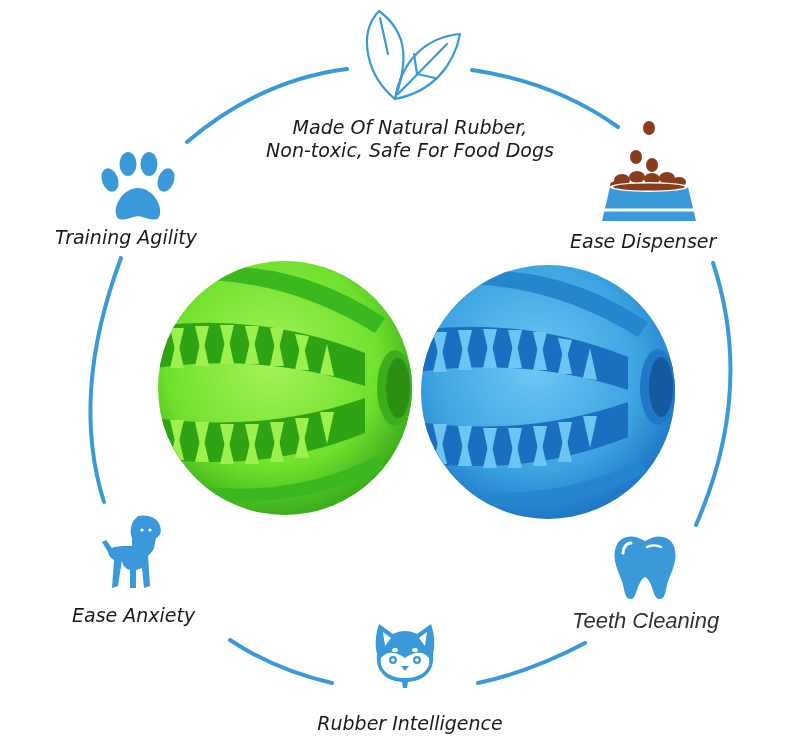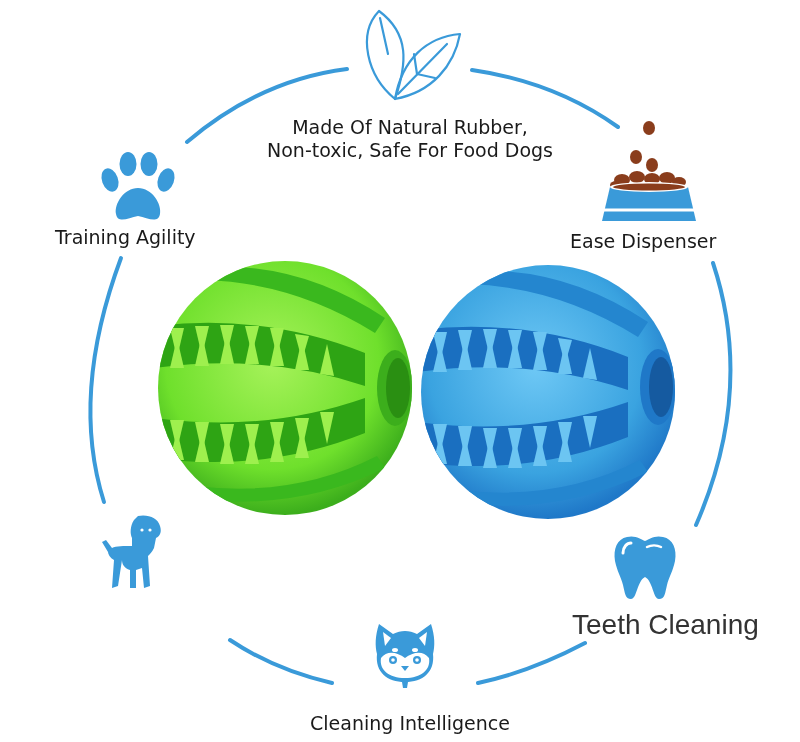--- a/index.html
+++ b/index.html
@@ -1,17 +1,17 @@
 <!DOCTYPE html>
 <html><head>
   <meta charset="utf-8">
   <style>
     html, body { margin: 0; padding: 0; background: #ffffff; }
     body { width: 800px; height: 742px; position: relative; overflow: hidden; font-family: "DejaVu Sans", sans-serif; }
-    .canvas { position: absolute; left: 0; top: 0; width: 800px; height: 742px; }
+    .canvas { position: absolute; left: 0; top: 0; width: 800px; height: 742px; font-style: italic; }
     .label { position: absolute; color: #1a1a1a; font-size: 19px; white-space: nowrap; line-height: 1.2; }
     .label.center { text-align: center; }
     svg { position: absolute; overflow: visible; }
   </style>
 </head>
 <body>
 
 <div class="canvas">
 
   <svg width="800" height="742" style="left:0;top:0;">
@@ -171,37 +171,38 @@
     </g>
   </svg>
 
   <svg width="70" height="80" viewBox="0 0 70 80" style="left:100px;top:512px;">
     <g fill="#3a9ad9">
       <path d="M38,4 C48,2 58,6 60,14 C62,20 60,24 56,26 L54,36 C52,40 50,42 48,44 L50,74 L44,76 L42,56 L36,58 L36,76 L30,76 L30,58 C24,56 22,52 22,48 L18,74 L12,76 L14,48 C10,46 8,42 8,40 L2,30 L6,28 L12,36 C16,34 24,34 32,34 L32,26 C30,22 30,14 34,8 Z"></path>
     </g>
     <circle cx="42" cy="18" r="1.6" fill="#ffffff"></circle>
     <circle cx="50" cy="18" r="1.6" fill="#ffffff"></circle>
   </svg>
+  <div class="label" style="left:72px;top:604px;">Ease Anxiety</div>
 
   <svg width="64" height="66" viewBox="0 0 64 66" style="left:613px;top:535px;">
     <path d="M14,2 C22,0 28,4 32,6 C36,4 42,0 50,2 C60,4 64,14 62,26 C60,36 56,42 54,50 C52,58 52,64 46,64 C40,64 40,46 32,42 C24,46 24,64 18,64 C12,64 12,58 10,50 C8,42 4,36 2,26 C0,14 4,4 14,2 Z" fill="#3a9ad9"></path>
     <path d="M10,18 C10,12 14,8 18,8" fill="none" stroke="#ffffff" stroke-width="3" stroke-linecap="round"></path>
     <path d="M34,12 C38,10 44,10 48,12" fill="none" stroke="#ffffff" stroke-width="2.5" stroke-linecap="round"></path>
   </svg>
-  <div class="label" style="left:572px;top:608px;color:#333333;font-family:'Liberation Sans',sans-serif;font-size:28px;">Teeth Cleaning</div>
+  <div class="label" style="left:572px;top:608px;color:#333333;font-family:'Liberation Sans',sans-serif;font-size:22px;">Teeth Cleaning</div>
 
   <svg width="64" height="70" viewBox="0 0 64 70" style="left:373px;top:620px;">
     <path d="M6,4 L20,14 C28,10 36,10 44,14 L58,4 C62,16 62,26 60,34 C62,52 50,62 32,62 C14,62 2,52 4,34 C2,26 2,16 6,4 Z" fill="#3a9ad9"></path>
     <path d="M10,12 L18,18 L12,26 Z" fill="#ffffff"></path>
     <path d="M54,12 L46,18 L52,26 Z" fill="#ffffff"></path>
     <path d="M8,38 C14,30 24,32 32,38 C40,32 50,30 56,38 C58,50 48,58 32,58 C16,58 6,50 8,38 Z" fill="#ffffff"></path>
     <circle cx="20" cy="40" r="4" fill="#3a9ad9"></circle>
     <circle cx="44" cy="40" r="4" fill="#3a9ad9"></circle>
     <circle cx="20" cy="40" r="1.8" fill="#ffffff"></circle>
     <circle cx="44" cy="40" r="1.8" fill="#ffffff"></circle>
     <ellipse cx="22" cy="30" rx="3" ry="2" fill="#ffffff"></ellipse>
     <ellipse cx="42" cy="30" rx="3" ry="2" fill="#ffffff"></ellipse>
     <path d="M28,46 L36,46 L32,51 Z" fill="#3a9ad9"></path>
     <path d="M29,62 L35,62 L34,68 L30,68 Z" fill="#3a9ad9"></path>
   </svg>
-  <div class="label center" style="left:260px;top:712px;width:300px;">Cleaning Intelligence</div>
+  <div class="label center" style="left:260px;top:712px;width:300px;">Rubber Intelligence</div>
 
 </div>
 
 </body></html>

